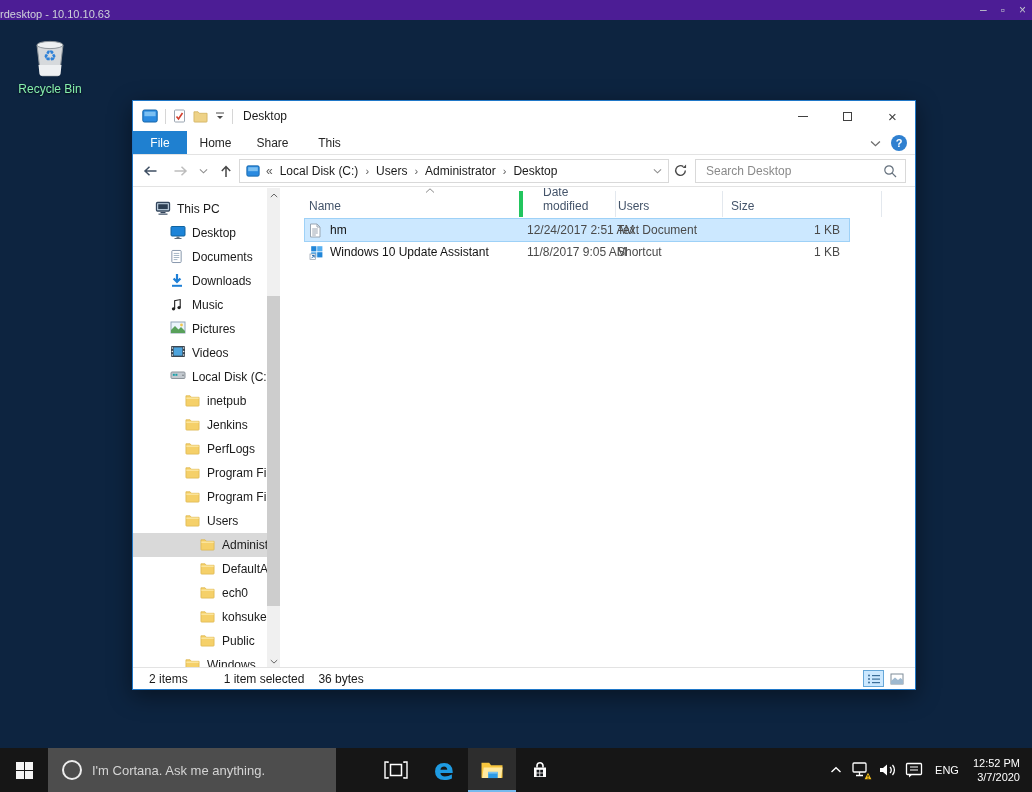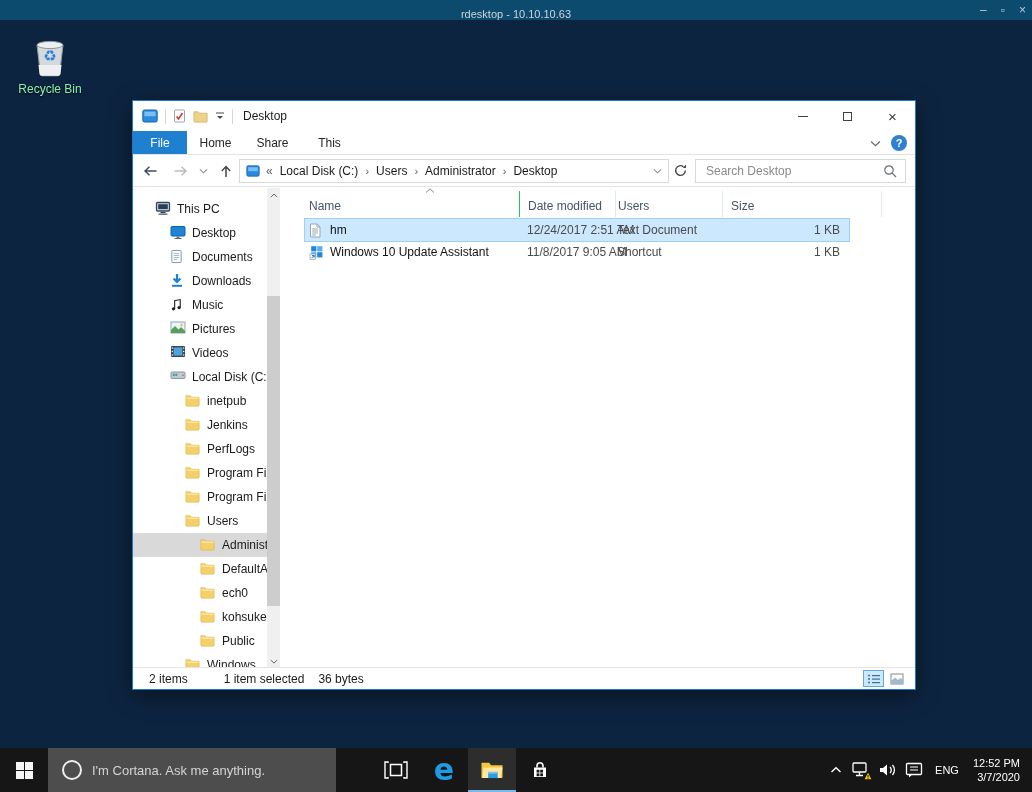--- a/index.html
+++ b/index.html
@@ -1,20 +1,20 @@
 <!DOCTYPE html>
 <html><head>
 <meta charset="utf-8">
 <style>
   *{margin:0;padding:0;box-sizing:border-box}
   html,body{width:1032px;height:792px;overflow:hidden}
   body{position:relative;font-family:"Liberation Sans",sans-serif;background:#000;font-size:12px;color:#1a1a1a}
   svg{display:block}
   
-  .rtb{position:absolute;left:0;top:0;width:1032px;height:28px;background:#0c4a6e;display:flex;align-items:center;justify-content:center}
+  .rtb{position:absolute;left:0;top:0;width:1032px;height:28px;background:#4c1d95;display:flex;align-items:center;justify-content:flex-start}
   .rtb-title{color:#cfd3d9;font-size:11px}
   .rtb-controls{position:absolute;right:6px;top:0;height:20px;display:flex;align-items:center;gap:14px;color:#c3c7cd;font-size:12px}
   .rtb-controls span{cursor:default;line-height:20px}
   
   .desktop{position:absolute;left:0;top:20px;width:1032px;height:728px;
     background:
       radial-gradient(820px 420px at 40% 108%, rgba(62,128,186,.50), rgba(30,80,130,.18) 55%, rgba(0,0,0,0) 78%),
       linear-gradient(70deg, rgba(0,0,0,0) 42%, rgba(80,130,180,.10) 52%, rgba(0,0,0,0) 62%),
       linear-gradient(180deg,#0a1726 0%,#0c2036 30%,#113click 0,#11314f 62%,#17486f 88%,#123a5c 100%);
     background-color:#0d2440;}
@@ -59,21 +59,21 @@
   .nicon{width:16px;height:16px;margin-right:6px;flex:0 0 16px}
   .nlabel{font-size:12px;color:#1a1a1a}
   .nav-sb{position:absolute;right:0;top:0;width:13px;height:480px;background:#f0f0f0}
   .nav-sb .thumb{position:absolute;left:0;top:108px;width:13px;height:310px;background:#cdcdcd}
   .sb-arrow{position:absolute;left:0;width:13px;height:14px;display:flex;align-items:center;justify-content:center;color:#5f5f5f;font-size:9px}
   
   .files{position:absolute;left:152px;top:0;right:0;height:480px}
   .fhead{position:absolute;left:0;top:3px;width:597px;height:26px;display:grid;grid-template-columns:234px 96px 107px 160px;align-items:end;color:#44546a;font-size:12px}
   .fhead>div{padding-bottom:4px;height:26px;display:flex;align-items:flex-end}
   .fhead .c1{padding-left:24px}
-  .fhead .c2{border-left:1px solid #22c55e;padding-left:8px}
+  .fhead .c2{border-left:4px solid #22c55e;padding-left:20px}
   .fhead .c3{border-left:1px solid #e3e8ee;padding-left:2px}
   .fhead .c4{border-left:1px solid #e3e8ee;border-right:1px solid #e3e8ee;padding-left:8px}
   .sortmark{position:absolute;left:140px;top:0}
   .frow{position:absolute;left:20px;width:544px;height:22px;display:grid;grid-template-columns:214px 96px 107px auto;align-items:center;font-size:12px;cursor:default}
   .frow.sel{background:#cce8ff;outline:1px solid #9ed1f7}
   .fname{display:flex;align-items:center;padding-left:4px;color:#121212;overflow:hidden;white-space:nowrap}
   .ficon{width:15px;height:15px;margin-right:6px;flex:0 0 15px}
   .fdate,.ftype{color:#4a4a4a;padding-left:8px;white-space:nowrap}
   .ftype{padding-left:2px}
   .fsize{color:#4a4a4a;text-align:right;padding-right:9px;white-space:nowrap}

